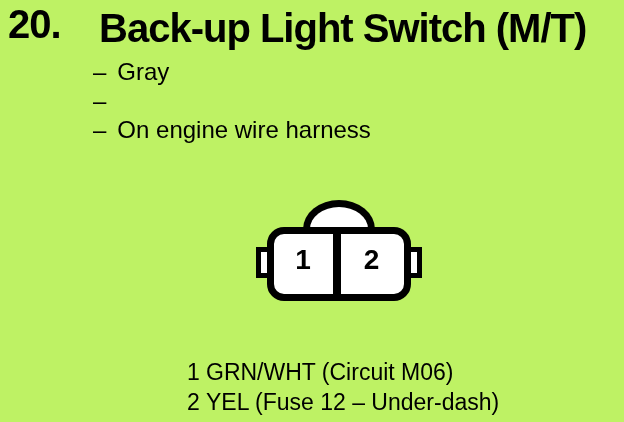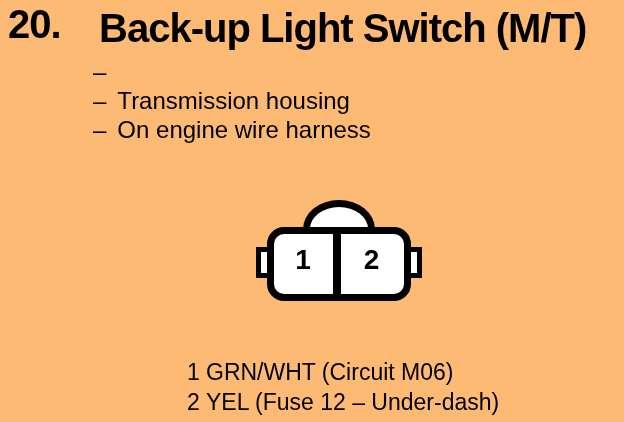--- a/index.html
+++ b/index.html
@@ -1,20 +1,20 @@
 <!DOCTYPE html>
 <html><head>
 <meta charset="utf-8">
 <style>
   html, body { margin: 0; padding: 0; background: #ffffff; }
   .page {
     position: relative;
     width: 624px;
     height: 422px;
-    background: #fdba74;
+    background: #bef264;
     color: #000000;
     font-family: "Liberation Sans", "DejaVu Sans", sans-serif;
     overflow: hidden;
   }
 
   
   .sec-num {
     position: absolute;
     left: 8px; top: 2px;
     font-size: 40px;
@@ -116,24 +116,24 @@
 <body>
 
 <div class="page">
 
   <span class="sec-num">20.</span>
   <h1 class="sec-title">Back-up Light Switch (M/T)</h1>
 
   <ul class="attr-list">
     <li class="attr-item">
       <span class="attr-dash">–</span>
+      <span class="attr-text">Gray</span>
     </li>
     <li class="attr-item">
       <span class="attr-dash">–</span>
-      <span class="attr-text">Transmission housing</span>
     </li>
     <li class="attr-item">
       <span class="attr-dash">–</span>
       <span class="attr-text">On engine wire harness</span>
     </li>
   </ul>
 
   <div class="connector">
     <div class="conn-arc"></div>
     <div class="conn-tab conn-tab-left"></div>

